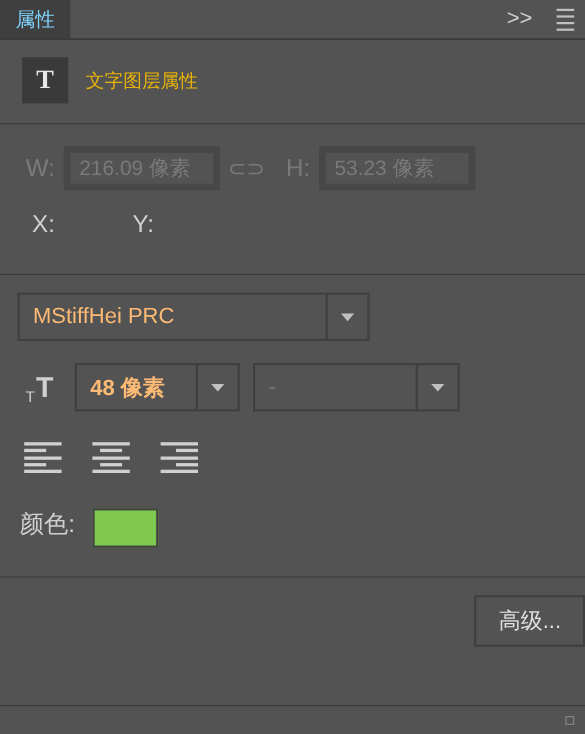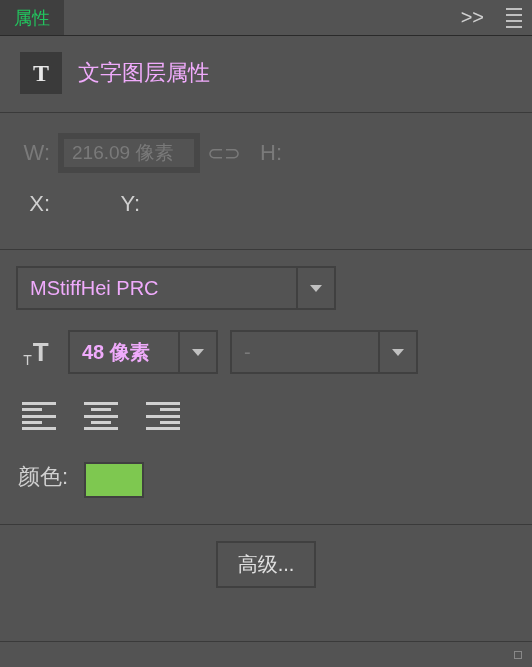--- a/index.html
+++ b/index.html
@@ -15,21 +15,21 @@
 
 .tab-bar {
   display: flex;
   align-items: center;
   height: 36px;
   background: #535353;
   border-bottom: 1px solid #2a2a2a;
 }
 .tab {
   background: #3f3f3f;
-  color: #22c55e;
+  color: #7dd3fc;
   padding: 6px 14px;
   font-size: 18px;
   height: 100%;
   display: flex;
   align-items: center;
 }
 .tab-spacer { flex: 1; }
 .expand-btn {
   padding: 0 12px;
   color: #d0d0d0;
@@ -67,22 +67,22 @@
   background: #3a3a3a;
   display: flex;
   align-items: center;
   justify-content: center;
   color: #e8e8e8;
   font-family: Georgia, serif;
   font-size: 24px;
   font-weight: bold;
 }
 .section-title {
-  font-size: 22px;
-  color: #f0abfc;
+  font-size: 17px;
+  color: #eab308;
 }
 
 .divider {
   height: 1px;
   background: #3a3a3a;
   margin: 0;
 }
 
 .dims-block {
   padding: 20px 16px 14px 16px;
@@ -132,21 +132,21 @@
 .select-wrap {
   display: flex;
   height: 44px;
 }
 .select-wrap.font { flex: 0 0 320px; }
 .select-input {
   flex: 1;
   background: #535353;
   border: 2px solid #404040;
   border-right: none;
-  color: #f0abfc;
+  color: #fdba74;
   font-size: 20px;
   padding: 0 12px;
   display: flex;
   align-items: center;
 }
 .select-input.disabled { color: #7a7a7a; }
 .select-btn {
   width: 40px;
   background: #535353;
   border: 2px solid #404040;
@@ -215,21 +215,21 @@
   color: #d0d0d0;
 }
 .color-swatch {
   width: 60px;
   height: 36px;
   border: 2px solid #404040;
 }
 
 .adv-row {
   display: flex;
-  justify-content: center;
+  justify-content: flex-end;
   padding: 16px 0;
 }
 .adv-btn {
   background: #535353;
   border: 2px solid #404040;
   color: #e0e0e0;
   font-size: 20px;
   padding: 8px 20px;
   cursor: pointer;
 }
@@ -276,20 +276,21 @@
 </div>
 
 <div class="divider"></div>
 
 <div class="dims-block">
   <div class="dim-row">
     <div class="dim-label disabled">W:</div>
     <input class="dim-input disabled" disabled="" value="216.09 像素" style="">
     <div class="link-icon">⊂⊃</div>
     <div class="dim-label disabled">H:</div>
+    <input class="dim-input disabled" disabled="" value="53.23 像素" style="">
   </div>
   <div class="dim-row">
     <div class="dim-label">X:</div>
     <div class="dim-gap"></div>
     <div class="dim-label">Y:</div>
   </div>
 </div>
 
 <div class="divider"></div>
 

